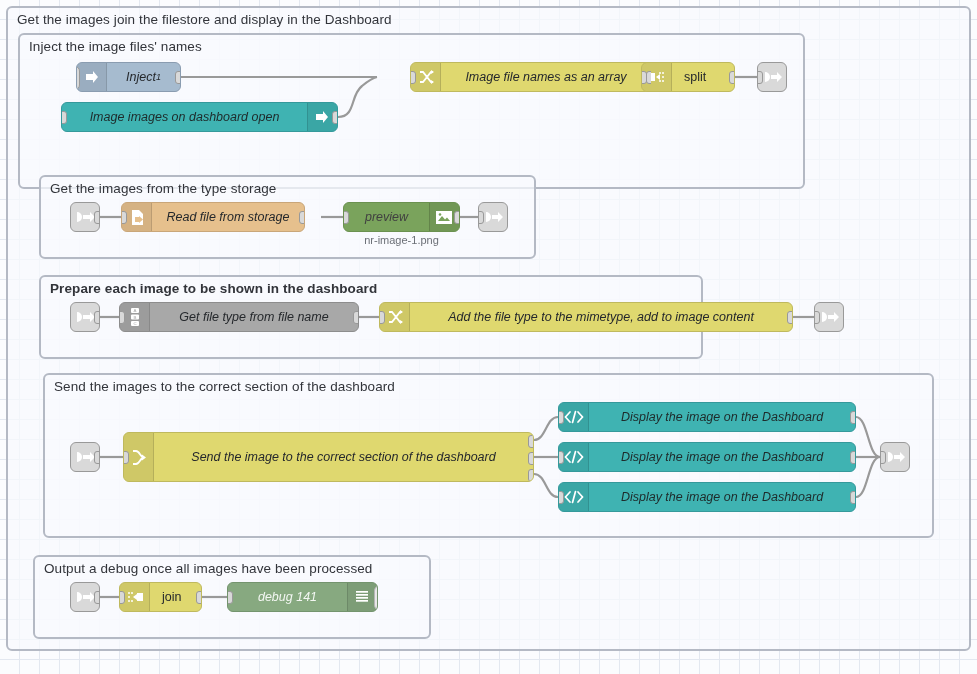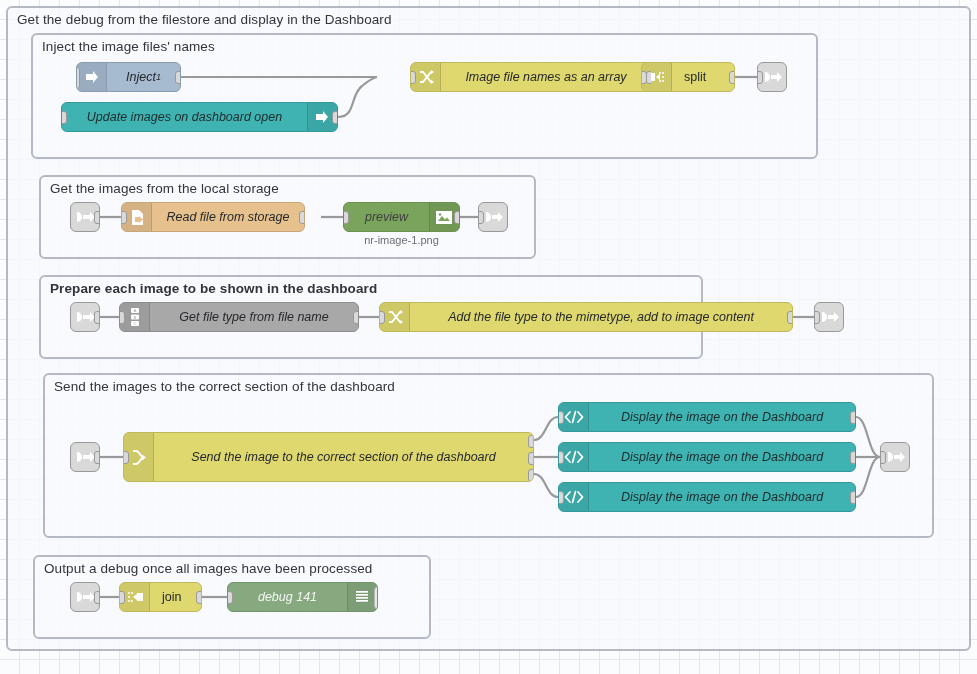--- a/index.html
+++ b/index.html
@@ -157,29 +157,29 @@
 
     <path d="M856,417 C868,417 868,457 880,457"></path>
     <path d="M856,457 L880,457"></path>
     <path d="M856,497 C868,497 868,457 880,457"></path>
 
     <path d="M100,597 L119,597"></path>
     <path d="M202,597 L227,597"></path>
   </svg>
 
   <div class="group" style="left:6px; top:6px; width:965px; height:645px;">
-    <div class="group-label">Get the debug from the filestore and display in the Dashboard</div>
-  </div>
-
-  <div class="group" style="left:31px; top:33px; width:787px; height:126px;text-align:center;">
+    <div class="group-label">Get the images join the filestore and display in the Dashboard</div>
+  </div>
+
+  <div class="group" style="left:18px; top:33px; width:787px; height:156px;text-align:center;">
     <div class="group-label">Inject the image files' names</div>
   </div>
 
   <div class="group" style="left:39px; top:175px; width:497px; height:84px;">
-    <div class="group-label">Get the images from the local storage</div>
+    <div class="group-label">Get the images from the type storage</div>
   </div>
 
   <div class="group" style="left:39px; top:275px; width:664px; height:84px;font-weight:bold;">
     <div class="group-label">Prepare each image to be shown in the dashboard</div>
   </div>
 
   <div class="group" style="left:43px; top:373px; width:891px; height:165px;">
     <div class="group-label">Send the images to the correct section of the dashboard</div>
   </div>
 
@@ -198,21 +198,21 @@
     </div>
     <div class="label">
           <span>Inject</span>
           <sup>1</sup>
         </div>
     <div class="port out" style="top:8px;"></div>
   </div>
 
   <div class="node n-teal" style="left:61px; top:102px; width:277px;">
     <div class="port in" style="top:8px;"></div>
-    <div class="label leftal" style="justify-content:center; color:#1e2b2b;">Update images on dashboard open</div>
+    <div class="label leftal" style="justify-content:center; color:#1e2b2b;">Image images on dashboard open</div>
     <div class="icon-box right">
       <svg class="gl" width="16" height="16" viewBox="0 0 16 16">
             <path d="M2 5h7V2l5 6-5 6v-3H2z" fill="#fff"></path>
           </svg>
     </div>
     <div class="port out" style="top:8px;"></div>
   </div>
 
   <div class="node n-yellow" style="left:377px; top:62px; width:242px;margin-left:33px;">
     <div class="port in" style="top:8px;"></div>

